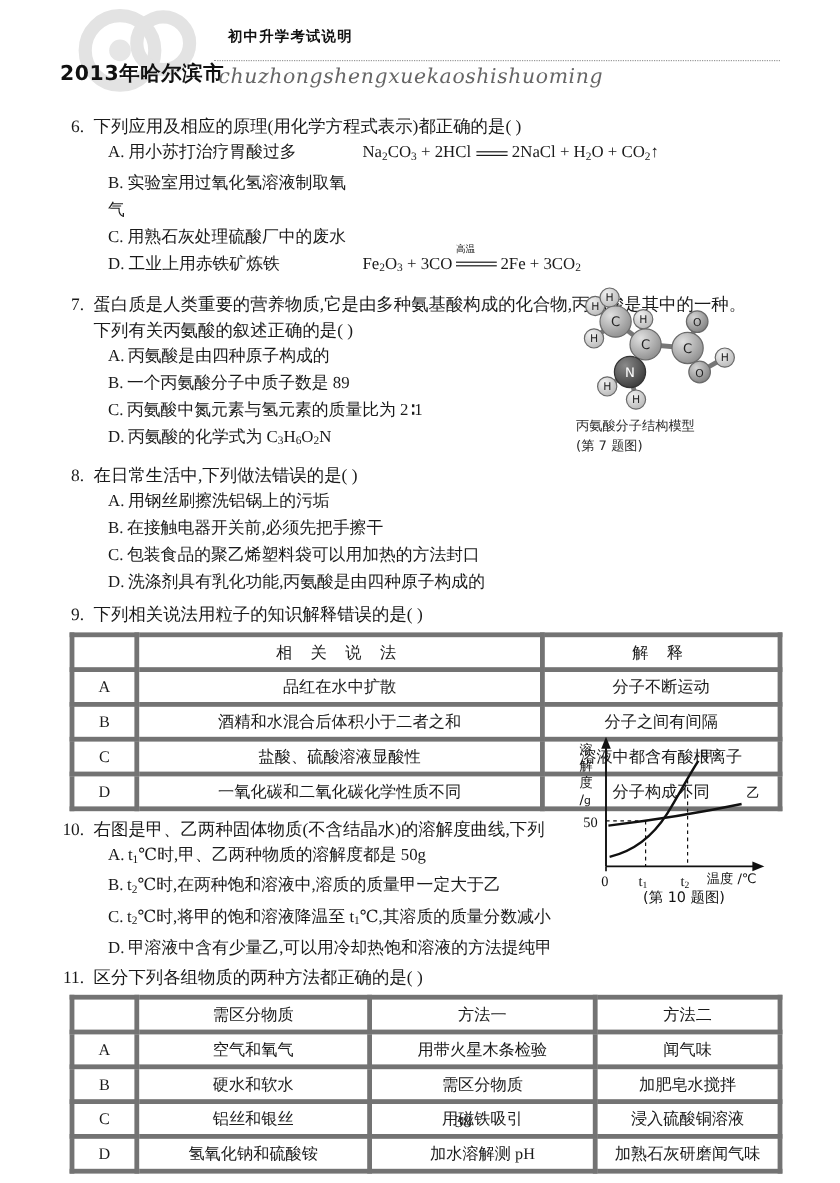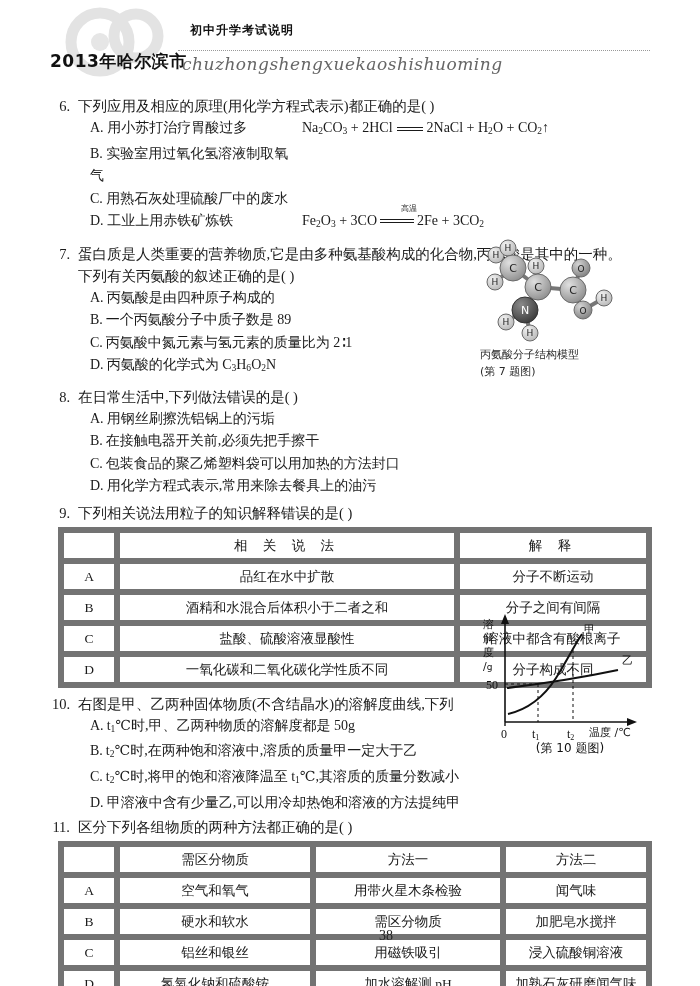--- a/index.html
+++ b/index.html
@@ -158,23 +158,22 @@
     display: inline-block;
     position: relative;
     width: 34px;
     height: 12px;
     vertical-align: middle;
     margin: 0 3px;
   }
   .eqcond .cond-text {
     position: absolute;
     top: -12px;
-    left: 12px;
+    left: 0;
     width: 34px;
-    text-align: center;
     font-size: 8px;
     line-height: 9px;
     white-space: nowrap;
   }
   .eqcond::before, .eqcond::after {
     content: "";
     position: absolute;
     left: 0; right: 0;
     height: 1px;
     background: #1a1a1a;
@@ -183,21 +182,21 @@
   .eqcond::after  { top: 6px; }
 
   
   .tbl-wrap { padding-left: 58px; padding-top: 3px; }
   table.qt {
     border-collapse: collapse;
     width: 594px;
     font-size: 13.5px;
   }
   table.qt td {
-    border: 6px solid #737373;
+    border: 4px solid #737373;
     text-align: center;
     padding: 3px 2px;
     height: 19px;
     line-height: 19px;
     white-space: nowrap;
   }
   table.qt td.c-letter { width: 46px; }
   .sp3 { letter-spacing: 6px; }
 
   
@@ -327,21 +326,21 @@
       <div class="opt">
         <span class="opt-letter">B.</span>
         <span class="opt-body">在接触电器开关前,必须先把手擦干</span>
       </div>
       <div class="opt">
         <span class="opt-letter">C.</span>
         <span class="opt-body">包装食品的聚乙烯塑料袋可以用加热的方法封口</span>
       </div>
       <div class="opt">
         <span class="opt-letter">D.</span>
-        <span class="opt-body">用化学方程式表示,常用来除去餐具上的油污</span>
+        <span class="opt-body">洗涤剂具有乳化功能,丙氨酸是由四种原子构成的</span>
       </div>
     </div>
 
     <div class="q" style="padding-top:4px;">
       <div class="q-head">
         <span class="q-num">9.</span>
         <span class="q-text">下列相关说法用粒子的知识解释错误的是(          )</span>
       </div>
       <div class="tbl-wrap">
         <table class="qt">

